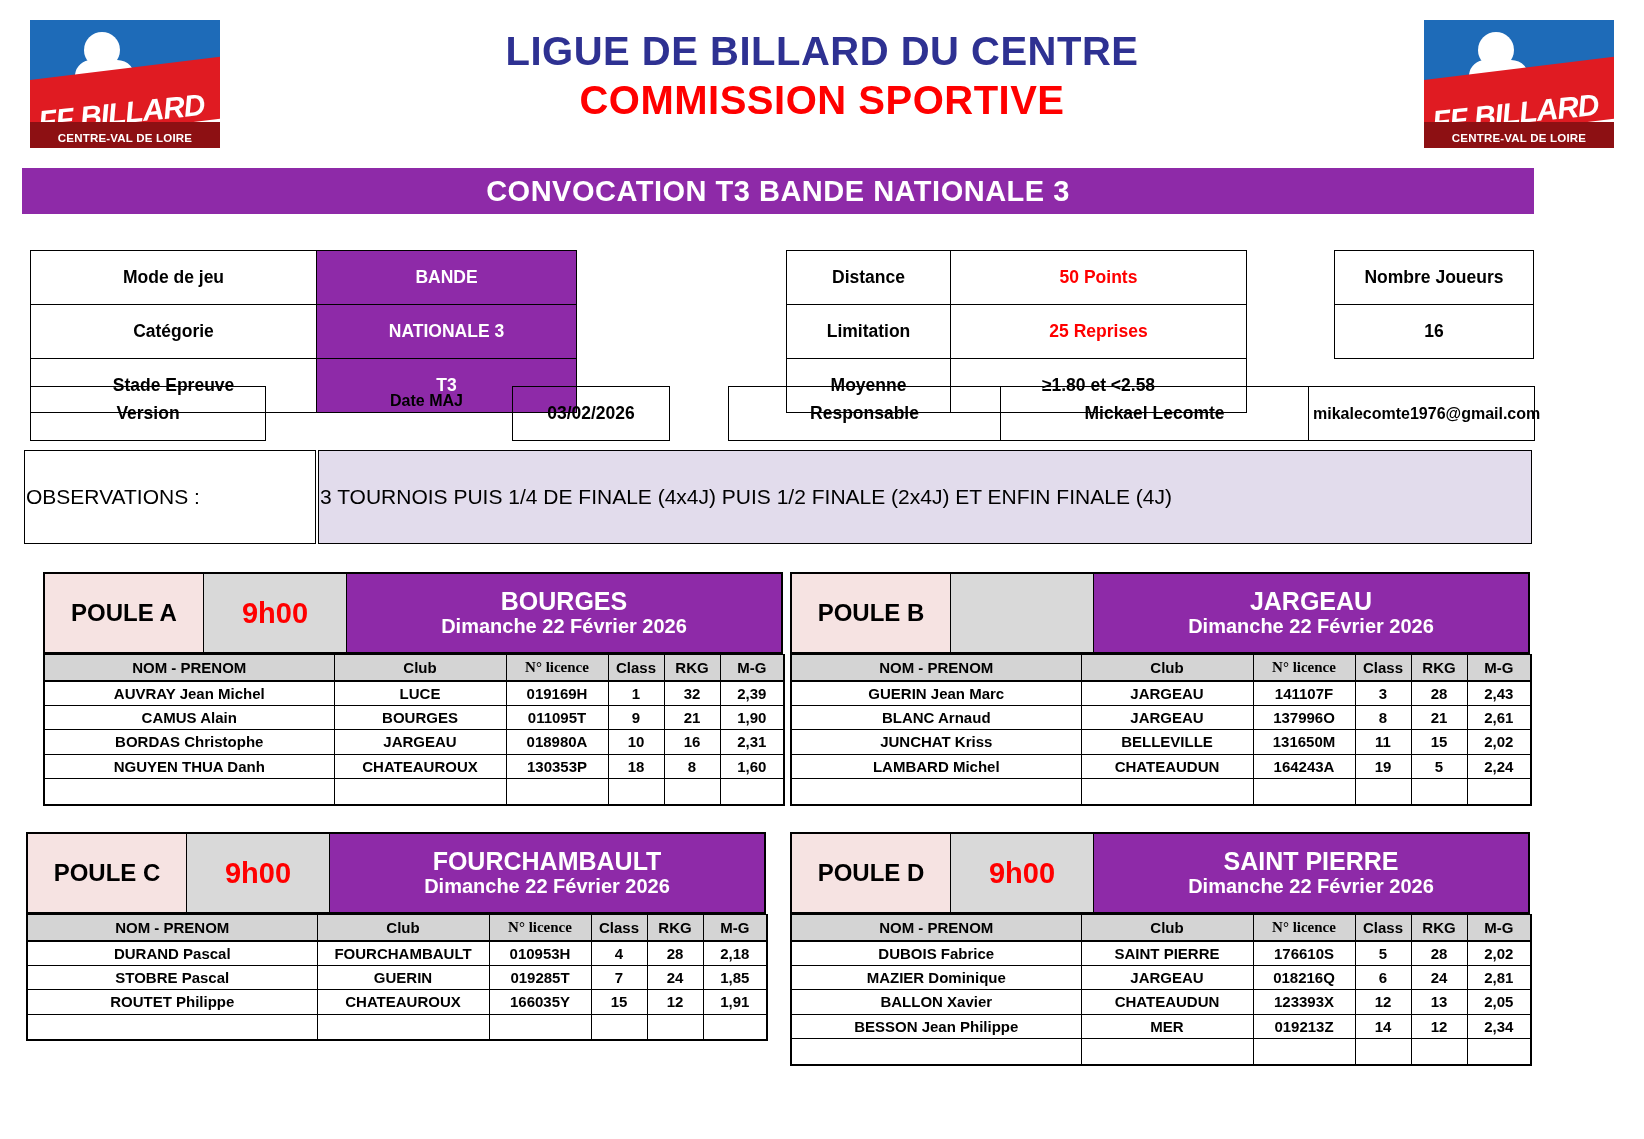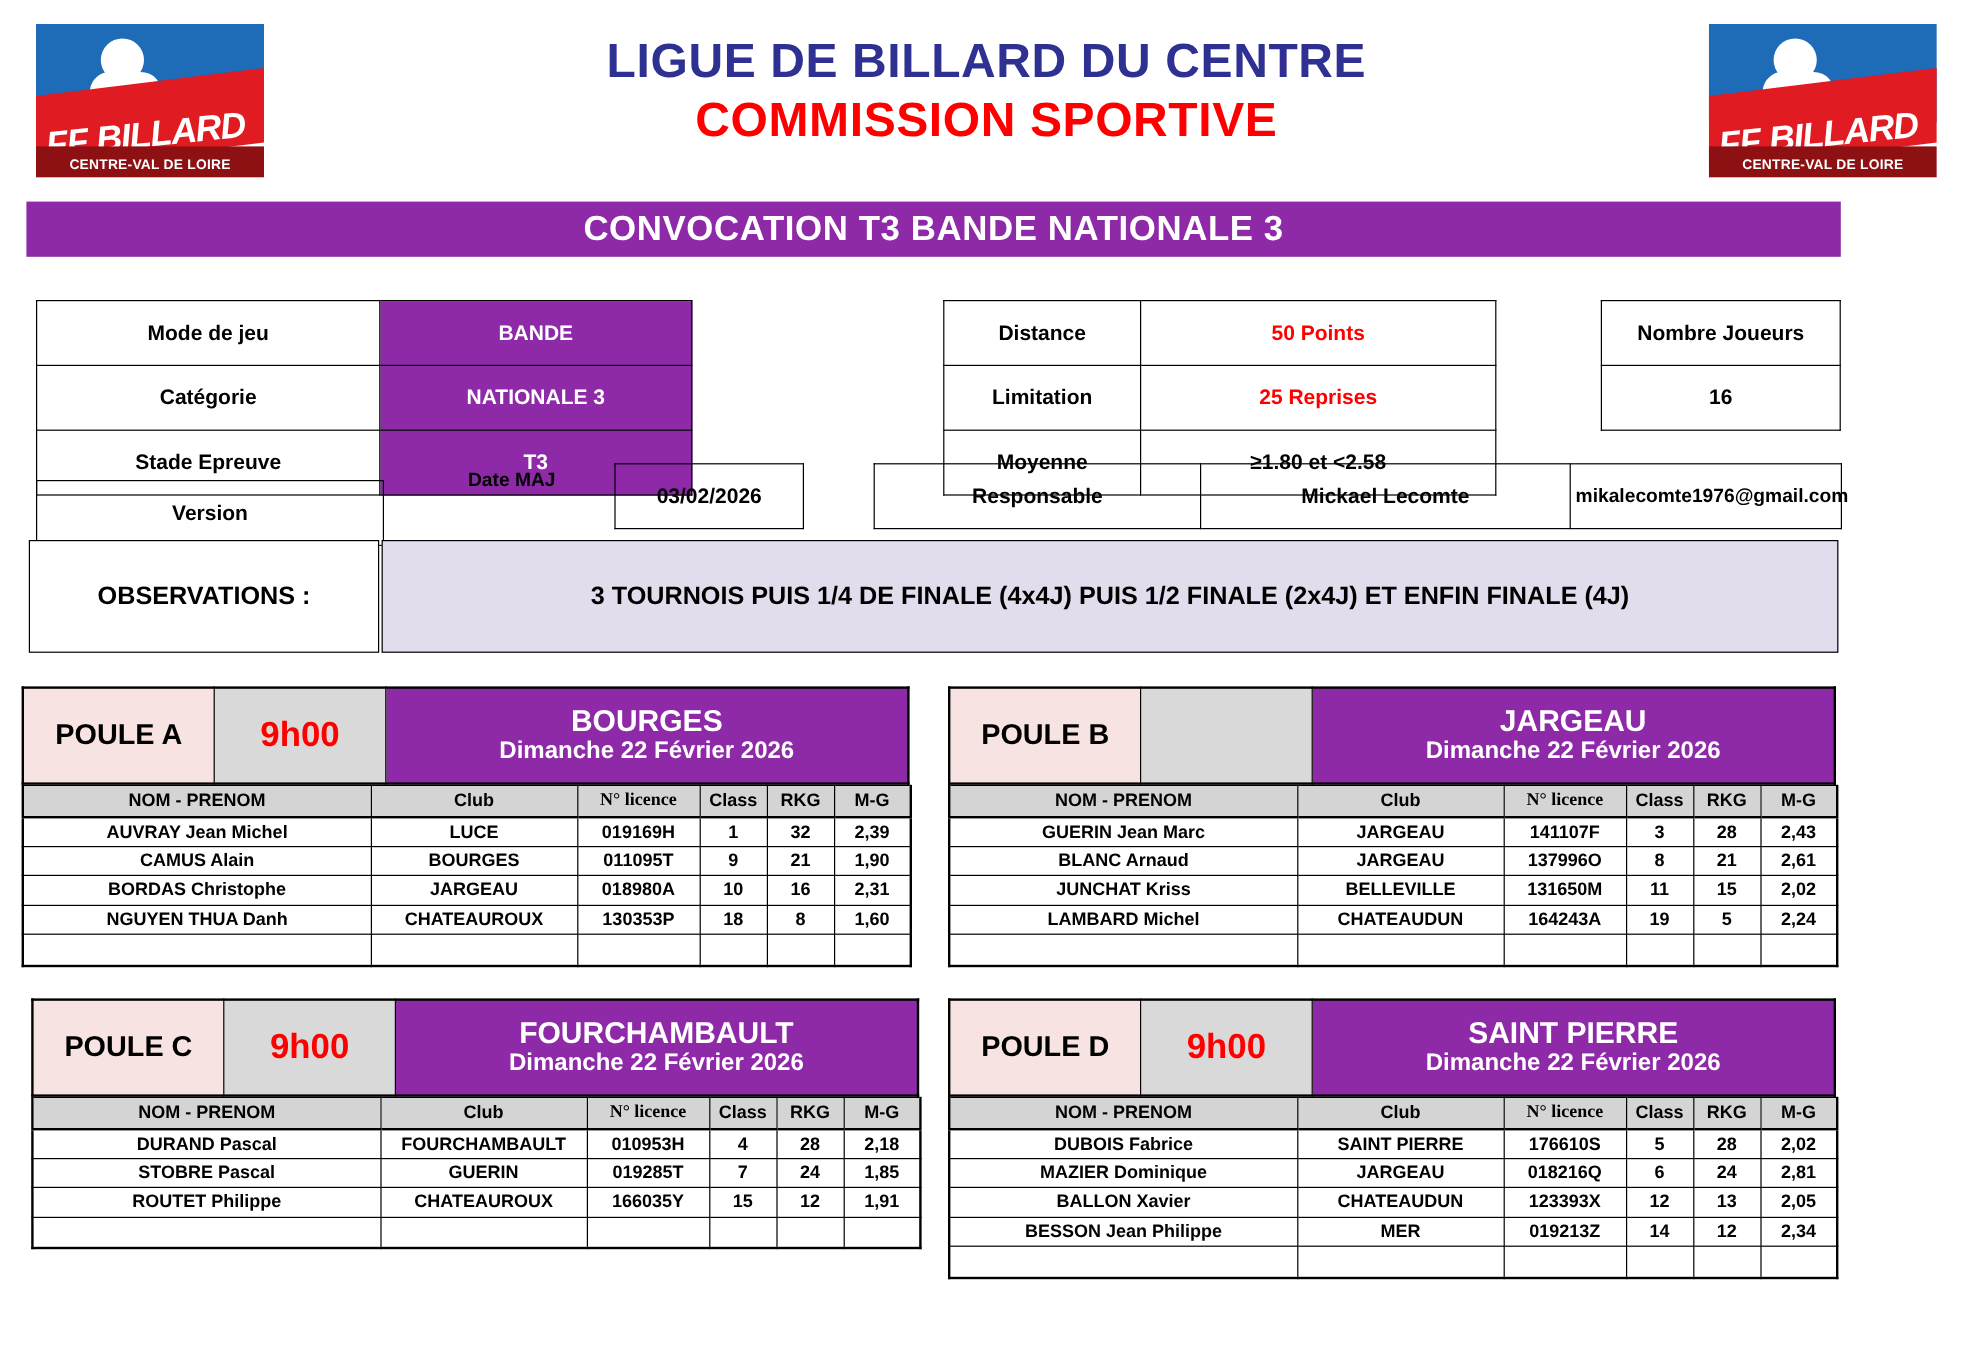--- a/index.html
+++ b/index.html
@@ -199,22 +199,22 @@
   .tbl-nb td { height: 36px; }
 
   
   .ver-row {
     position: absolute;
     top: 386px; left: 0;
     width: 1644px; height: 34px;
   }
   .tbl-ver {
     position: absolute;
-    left: 30px; top: 14px;
-    width: 290px;
+    left: 30px; top: 0;
+    width: 236px;
   }
   .datemaj-lbl {
     position: absolute;
     left: 390px; top: 6px;
     font-size: 16px;
     font-weight: bold;
   }
   .tbl-date {
     position: absolute;
     left: 512px; top: 0;
@@ -234,39 +234,38 @@
     position: absolute;
     left: 22px; top: 448px;
     width: 1512px;
     height: 90px;
   }
   .obs table { width: 100%; }
   .obs td {
     border: 1.6px solid #000000;
     height: 90px;
     vertical-align: middle;
-    text-align: center;
-    font-weight: bold;
+    font-weight: normal;
   }
   .obs td.obs-lbl {
     width: 288px;
     font-size: 21px;
     background: #ffffff;
   }
   .obs td.obs-val {
     background: #e2dcec;
     font-size: 21px;
   }
 
   
   .poule {
     position: absolute;
     width: 740px;
   }
-  .poule.a { left: 18px;  top: 572px; }
+  .poule.a { left: 43px;  top: 572px; }
   .poule.b { left: 790px; top: 572px; }
   .poule.c { left: 26px;  top: 832px; }
   .poule.d { left: 790px; top: 832px; }
 
   table.poule-head {
     width: 100%;
     border-collapse: collapse;
     table-layout: fixed;
     border: 2.4px solid #000000;
   }

